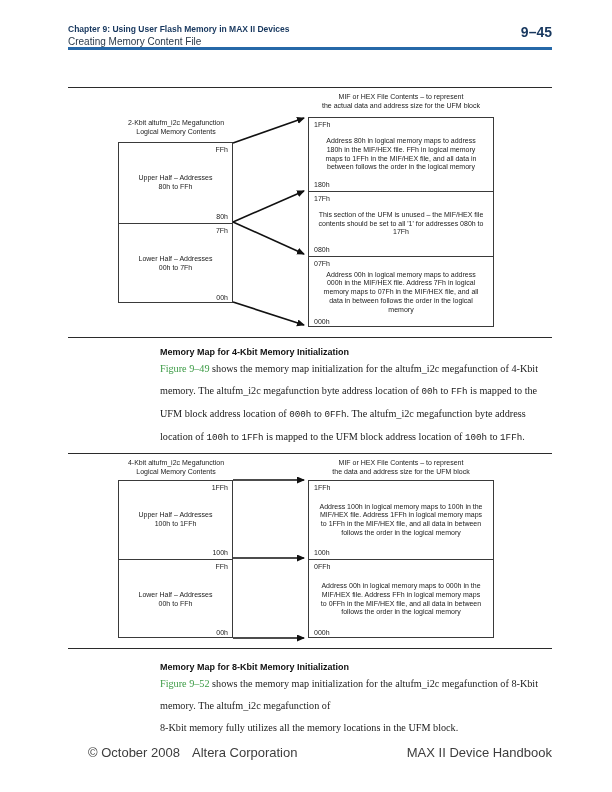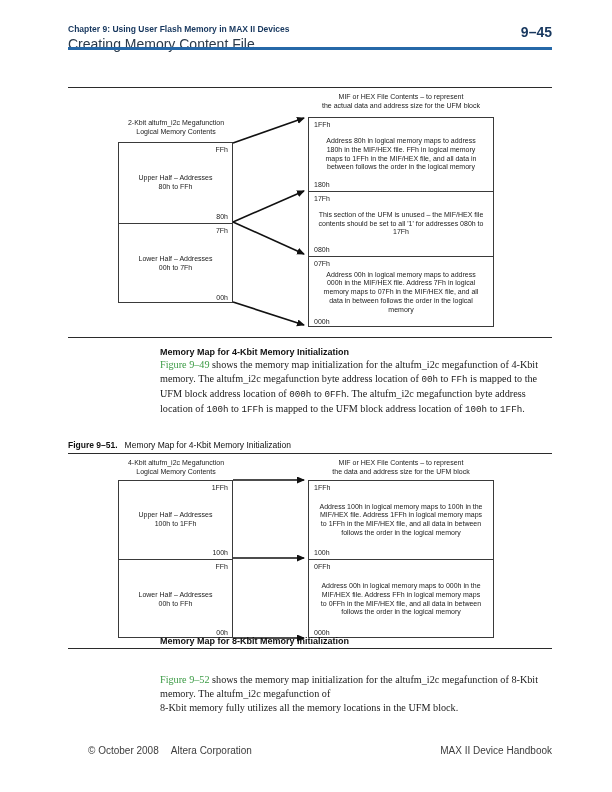--- a/index.html
+++ b/index.html
@@ -4,46 +4,46 @@
 <style>
   html,body { margin:0; padding:0; background:#fff; }
   .page {
     position:relative; width:612px; height:792px; background:#ffffff;
     font-family:"Liberation Sans", sans-serif; overflow:hidden;
     --header-blue:#2668A8; --link-green:#3C9B45;
   }
   
   .hdr-title { position:absolute; left:68px; top:24px; font-size:8.5px; font-weight:bold; color:#17375E; }
   .hdr-page  { position:absolute; right:60px; top:24px; font-size:14px; font-weight:bold; color:#17375E; }
-  .hdr-sub   { position:absolute; left:68px; top:36px; font-size:14px; color:#2b3a4a; }
+  .hdr-sub   { position:absolute; left:68px; top:36px; font-size:10px; color:#2b3a4a; }
   .hdr-rule  { position:absolute; left:68px; top:47px; width:484px; height:3px; background:var(--header-blue); }
   
   .fig-cap  { position:absolute; left:68px; font-size:8.5px; color:#111; }
   .fig-cap b { margin-right:7px; }
   .fig-rule { position:absolute; left:68px; width:484px; height:1px; background:#2b2b2b; }
   
   .diag-head { position:absolute; text-align:center; font-size:7px; line-height:8.8px; color:#222; }
   .box  { position:absolute; border:1px solid #3a3a3a; box-sizing:border-box; background:#fff; }
   .half, .sec { position:absolute; left:0; width:100%; box-sizing:border-box;
                 display:flex; flex-direction:column; align-items:center; justify-content:center; }
   .divider { border-top:1px solid #3a3a3a; }
   .addr { position:absolute; font-size:7px; color:#222; }
   .addr.tr { top:3px; right:4px; }  .addr.br { bottom:3px; right:4px; }
   .addr.tl { top:3px; left:5px; }   .addr.bl { bottom:3px; left:5px; }
   .half-text, .sec-text { text-align:center; font-size:7px; line-height:8.7px; color:#222; }
   .sec-text { width:90%; }
   .arrows { position:absolute; left:0; top:0; pointer-events:none; }
   
   .sec-head { position:absolute; left:160px; font-size:9px; font-weight:bold; color:#111; }
   .body-text { position:absolute; left:160px; width:395px; margin:0;
-               font-family:"Liberation Serif", serif; font-size:10.2px; line-height:14px; color:#1a1a1a; }
+               font-family:"Liberation Serif", serif; font-size:10.2px; line-height:22px; color:#1a1a1a; }
   .hex  { font-family:"Liberation Mono", monospace; font-size:9.2px; }
   .xref { color:var(--link-green); cursor:pointer; }
   
-  .ftr { position:absolute; top:745px; font-size:10px; color:#3d3d3d;padding-left:20px; }
+  .ftr { position:absolute; top:745px; font-size:13px; color:#3d3d3d;padding-left:20px; }
   .ftr.left { left:68px; }  .ftr.right { right:60px;text-align:center; }
   .ftr-gap { margin-left:12px; }
 </style>
 </head>
 <body>
 
 <div class="page" style="--header-blue: #2668A8; --link-green: #3C9B45;">
 
   <div class="hdr-title">Chapter 9: Using User Flash Memory in MAX II Devices</div>
   <div class="hdr-page">9–45</div>
@@ -96,23 +96,20 @@
       <div class="sec-text">Address 00h in logical memory maps to address 000h in the MIF/HEX file. Address 7Fh in logical memory maps to 07Fh in the MIF/HEX file, and all data in between follows the order in the logical memory</div>
       <div class="addr bl">000h</div>
     </div>
   </div>
 
   <div class="fig-rule" style="top:337px"></div>
 
   <div class="sec-head" style="top:347px">Memory Map for 4-Kbit Memory Initialization</div>
   <p class="body-text" style="top:358px"><span class="xref">Figure 9–49</span><span> shows the memory map initialization for the altufm_i2c megafunction of 4-Kbit memory. The altufm_i2c megafunction byte address location of </span><span class="hex">00h</span><span> to </span><span class="hex">FFh</span><span> is mapped to the UFM block address location of </span><span class="hex">000h</span><span> to </span><span class="hex">0FFh</span><span>. The altufm_i2c megafunction byte address location of </span><span class="hex">100h</span><span> to </span><span class="hex">1FFh</span><span> is mapped to the UFM block address location of </span><span class="hex">100h</span><span> to </span><span class="hex">1FFh</span><span>.</span></p>
 
-  <div class="fig-cap" style="top:440px">
-    <b>Figure 9–51.</b><span>Memory Map for 4-Kbit Memory Initialization</span>
-  </div>
   <div class="fig-rule" style="top:453px"></div>
 
   <div class="diag-head" style="left:96px; top:459px; width:160px">
     <div>4-Kbit altufm_i2c Megafunction</div>
     <div>Logical Memory Contents</div>
   </div>
   <div class="diag-head" style="left:285px; top:459px; width:232px">
     <div>MIF or HEX File Contents – to represent</div>
     <div>the data and address size for the UFM block</div>
   </div>
@@ -144,21 +141,21 @@
     </div>
     <div class="sec divider" style="top:78px; height:80px">
       <div class="addr tl">0FFh</div>
       <div class="sec-text">Address 00h in logical memory maps to 000h in the MIF/HEX file. Address FFh in logical memory maps to 0FFh in the MIF/HEX file, and all data in between follows the order in the logical memory</div>
       <div class="addr bl">000h</div>
     </div>
   </div>
 
   <div class="fig-rule" style="top:648px"></div>
 
-  <div class="sec-head" style="top:636px">Memory Map for 8-Kbit Memory Initialization</div>
+  <div class="sec-head" style="top:662px">Memory Map for 8-Kbit Memory Initialization</div>
   <p class="body-text" style="top:673px"><span class="xref">Figure 9–52</span><span> shows the memory map initialization for the altufm_i2c megafunction of 8-Kbit memory. The altufm_i2c megafunction of</span><br><span>8-Kbit memory fully utilizes all the memory locations in the UFM block.</span></p>
 
   <div class="ftr left">
     <span>© October 2008</span><span class="ftr-gap">Altera Corporation</span>
   </div>
   <div class="ftr right">MAX II Device Handbook</div>
 
   <svg class="arrows" width="612" height="792" viewBox="0 0 612 792">
     <defs>
       <marker id="ah" markerWidth="9" markerHeight="8" refX="7" refY="3.5" orient="auto" markerUnits="userSpaceOnUse">

